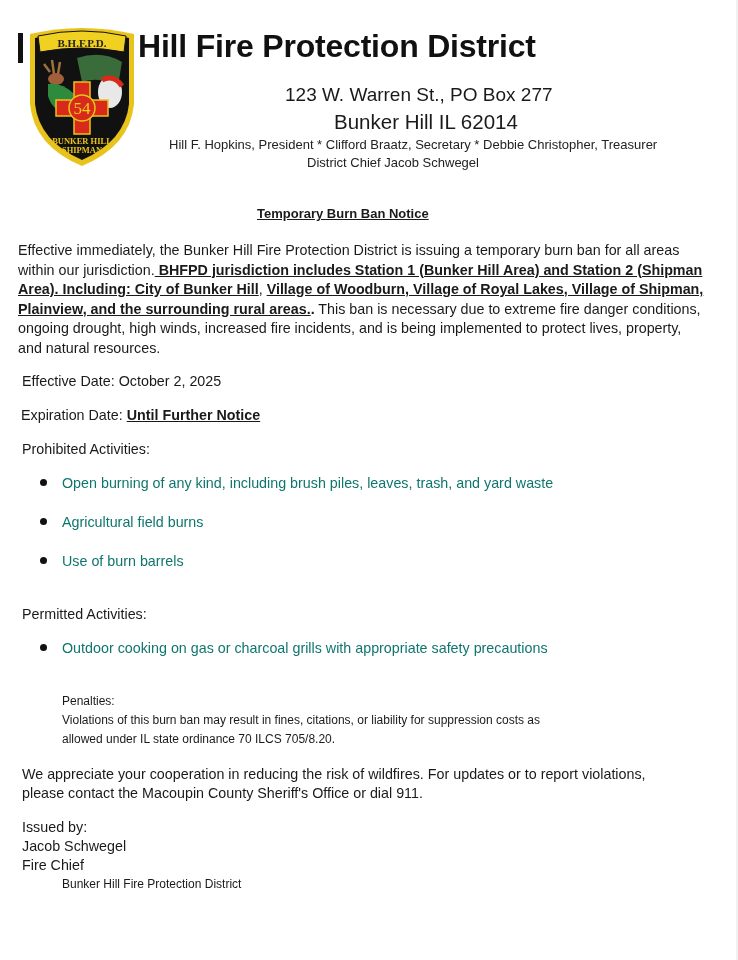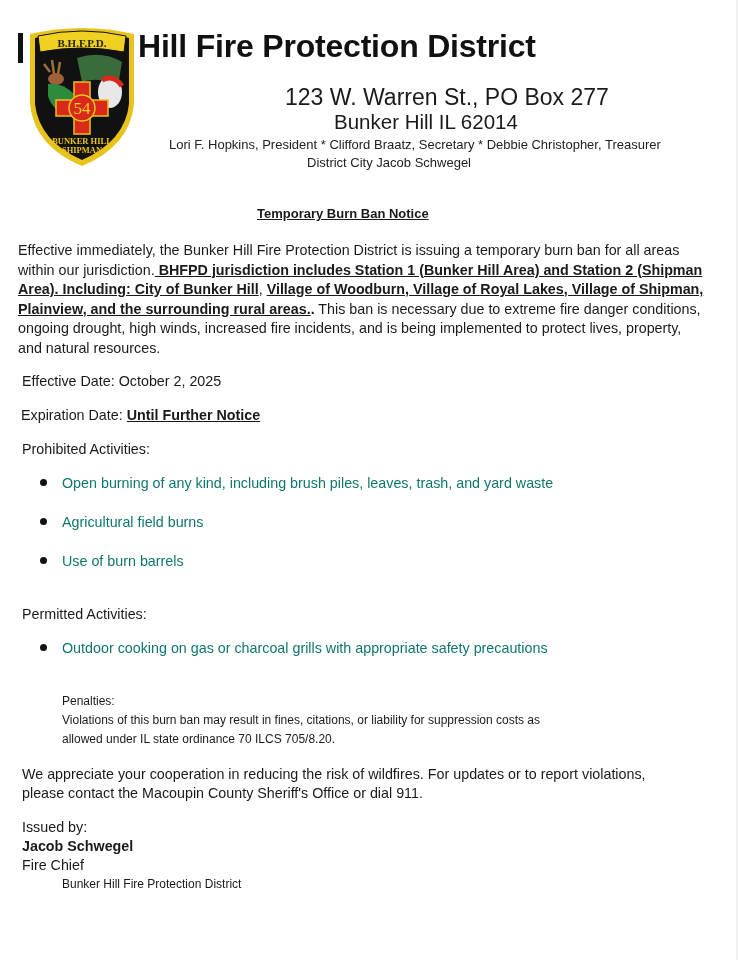--- a/index.html
+++ b/index.html
@@ -6,21 +6,21 @@
   body {
     width: 738px; height: 960px; position: relative; overflow: hidden;
     font-family: "Liberation Sans", "DejaVu Sans", sans-serif;
     color: #1a1a1a;
   }
   .right-edge { position: absolute; top: 0; right: 0; width: 2px; height: 960px; background: #f1f1f1; }
   .abs { position: absolute; white-space: nowrap; }
   .title-stub { left: 18px; top: 33px; width: 5px; height: 30px; background: #111; }
   .title { left: 138px; top: 28px; font-size: 32px; font-weight: bold; color: #111; letter-spacing: -0.2px; }
   .logo { left: 22px; top: 24px; width: 120px; height: 144px; }
-  .addr1 { left: 285px; top: 84px; font-size: 23px; color: #1a1a1a; }
+  .addr1 { left: 285px; top: 84px; font-size: 19px; color: #1a1a1a; }
   .addr2 { left: 334px; top: 110px; font-size: 20.5px; color: #1a1a1a; }
   .officers { left: 169px; top: 137px; font-size: 13px; color: #222; }
   .chief { left: 307px; top: 155px; font-size: 13px; color: #222; }
   .notice-heading { left: 257px; top: 206px; font-size: 13px; font-weight: bold; text-decoration: underline; color: #1a1a1a; }
   .para { position: absolute; left: 18px; width: 690px; font-size: 14.3px; line-height: 19.5px; color: #1a1a1a; }
   .para b { font-weight: bold; text-decoration: underline; }
   .line { position: absolute; left: 22px; font-size: 14.3px; color: #1a1a1a; white-space: nowrap; }
   .line u { font-weight: bold; }
   .bullet { position: absolute; left: 40px; font-size: 14.3px; color: #0f766e; white-space: nowrap; }
   .bullet .dot { display: inline-block; width: 7px; height: 7px; border-radius: 50%; background: #111; margin-right: 15px; vertical-align: 2px; }
@@ -49,22 +49,22 @@
     <circle r="13" fill="#d8291a" stroke="#e8c31c" stroke-width="1.5"></circle>
     <text y="6" text-anchor="middle" font-family="Liberation Serif, serif" font-size="17" fill="#f0d020">54</text>
   </g>
   <text x="60" y="120" text-anchor="middle" font-family="Liberation Serif, serif" font-weight="bold" font-size="8.5" fill="#e8c31c">BUNKER HILL</text>
   <text x="60" y="129" text-anchor="middle" font-family="Liberation Serif, serif" font-weight="bold" font-size="8.5" fill="#e8c31c">SHIPMAN</text>
 </svg>
 
 <div class="abs title">Hill Fire Protection District</div>
 <div class="abs addr1">123 W. Warren St., PO Box 277</div>
 <div class="abs addr2">Bunker Hill IL 62014</div>
-<div class="abs officers">Lori F. Hopkins, President * Clifford Braatz, Secretary * Debbie Christopher, Treasurer</div>
-<div class="abs chief">District City Jacob Schwegel</div>
+<div class="abs officers">Hill F. Hopkins, President * Clifford Braatz, Secretary * Debbie Christopher, Treasurer</div>
+<div class="abs chief">District Chief Jacob Schwegel</div>
 
 <div class="abs notice-heading">Temporary Burn Ban Notice</div>
 
 <div class="para" style="top:241px;"><span>Effective immediately, the Bunker Hill Fire Protection District is issuing a temporary burn ban for all areas within our jurisdiction.</span><b> BHFPD jurisdiction includes Station 1 (Bunker Hill Area) and Station 2 (Shipman Area). Including:  City of Bunker Hill</b><span>, </span><b>Village of Woodburn, Village of Royal Lakes, Village of Shipman, Plainview, and the surrounding rural areas.</b><span style="font-weight:bold">.</span><span> This ban is necessary due to extreme fire danger conditions, ongoing drought, high winds, increased fire incidents, and is being implemented to protect lives, property, and natural resources.</span></div>
 
 <div class="line" style="top:373px;">Effective Date: October 2, 2025</div>
 
 <div class="line" style="top:407px; left:21px;"><span>Expiration Date: </span><u>Until Further Notice</u></div>
 
 <div class="line" style="top:441px;">Prohibited Activities:</div>
@@ -78,15 +78,15 @@
 <div class="bullet" style="top:640px;"><span class="dot"></span><span>Outdoor cooking on gas or charcoal grills with appropriate safety precautions</span></div>
 
 <div class="indent" style="top:694px;">Penalties:</div>
 <div class="indent" style="top:713px;"> Violations of this burn ban may result in fines, citations, or liability for suppression costs as</div>
 <div class="indent" style="top:732px;">allowed under IL state ordinance 70 ILCS 705/8.20.</div>
 
 <div class="line" style="top:766px;">We appreciate your cooperation in reducing the risk of wildfires. For updates or to report violations,</div>
 <div class="line" style="top:785px;">please contact the Macoupin County Sheriff's Office or dial 911.</div>
 
 <div class="line" style="top:819px;">Issued by:</div>
-<div class="line" style="top:838px;font-weight:bold;">Jacob Schwegel</div>
+<div class="line" style="top:838px;">Jacob Schwegel</div>
 <div class="line" style="top:857px;">Fire Chief</div>
 <div class="indent" style="top:877px;">Bunker Hill Fire Protection District</div>
 
 </body></html>

